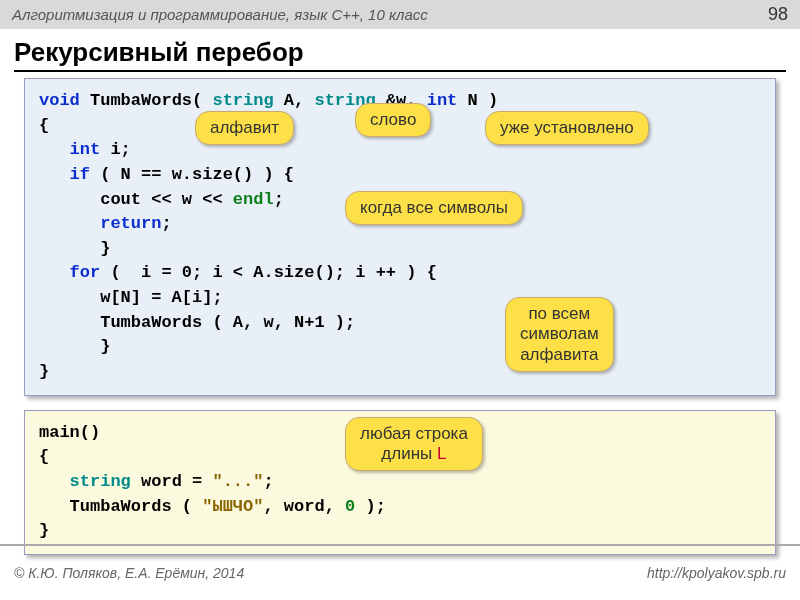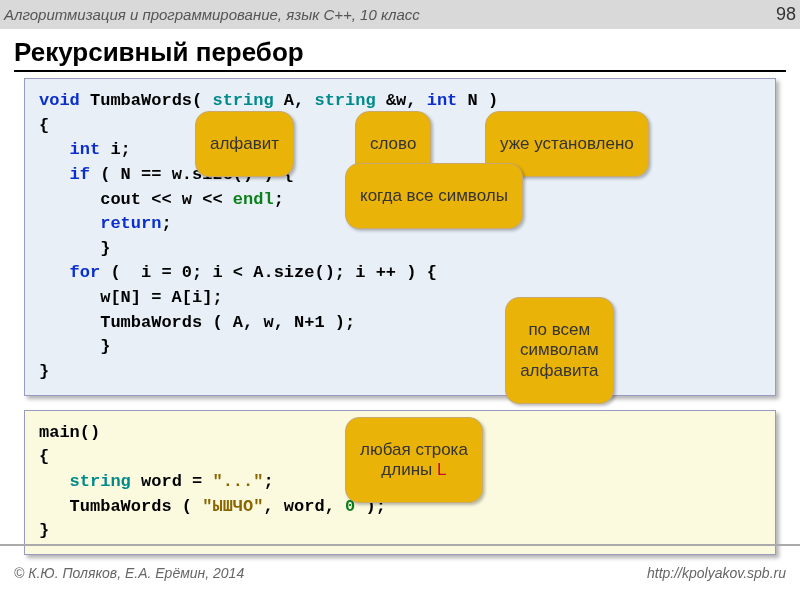--- a/index.html
+++ b/index.html
@@ -7,21 +7,21 @@
     margin: 0;
     font-family: Arial, sans-serif;
     background: #fff;
     width: 800px;
     height: 600px;
     position: relative;
     overflow: hidden;
   }
   .header-bar {
     background: #d9d9d9;
-    padding: 4px 4px;
+    padding: 4px 12px;
     font-style: italic;
     color: #555;
     font-size: 15px;
     display: flex;
     justify-content: space-between;
     align-items: center;
   }
   .page-num {
     font-weight: normal;
     color: #333;
@@ -49,24 +49,24 @@
   .cb1 { background: #e8eff7; }
   .cb2 { background: #fbfadf; }
   .kw-blue { color: #0b2fcf; }
   .kw-teal { color: #008a8a; }
   .kw-green { color: #0a7f1a; }
   .lit-green { color: #0a7f1a; }
   .kw-black { color: #000; }
   .str { color: #8a6600; }
   .callout {
     position: absolute;
-    background: #eab308;
+    background: #fde047;
     border: 1px solid #c9a96e;
     border-radius: 14px;
-    padding: 22px 14px;
+    padding: 6px 14px;
     font-family: Arial, sans-serif;
     font-weight: normal;
     font-size: 17px;
     color: #333;
     text-align: center;
     box-shadow: 2px 2px 3px rgba(0,0,0,0.25);
     line-height: 1.2;
   }
   .footer {
     position: absolute;
@@ -102,27 +102,27 @@
   <div class="kw-black" style="white-space: pre;">      }</div>
   <div><span style="white-space: pre;">   </span><span class="kw-blue" style="white-space: pre;">for</span><span class="kw-black" style="white-space: pre;"> (  i = 0; i &lt; A.size(); i ++ ) {</span></div>
   <div class="kw-black" style="white-space: pre;">      w[N] = A[i];</div>
   <div class="kw-black" style="white-space: pre;">      TumbaWords ( A, w, N+1 );</div>
   <div class="kw-black" style="white-space: pre;">      }</div>
   <div class="kw-black" style="white-space: pre;">}</div>
 
   <div class="callout" style="top:32px; left:170px;">
     <span style="white-space: pre;">алфавит</span>
   </div>
-  <div class="callout" style="top:32px; left:330px;">
+  <div class="callout" style="top:24px; left:330px;">
     <span style="white-space: pre;">слово</span>
   </div>
   <div class="callout" style="top:32px; left:460px;">
     <span style="white-space: pre;">уже установлено</span>
   </div>
-  <div class="callout" style="top:84px; left:320px;">
+  <div class="callout" style="top:112px; left:320px;">
     <span style="white-space: pre;">когда все символы</span><br>
   </div>
   <div class="callout" style="top:218px; left:480px;">
     <span style="white-space: pre; margin-top: 23px;">по всем</span><br><span style="white-space: pre;">символам</span><br><span style="white-space: pre;">алфавита</span>
   </div>
 </div>
 
 <div class="code-block cb2">
   <div class="kw-black" style="white-space: pre;">main()</div>
   <div class="kw-black" style="white-space: pre;">{</div>

